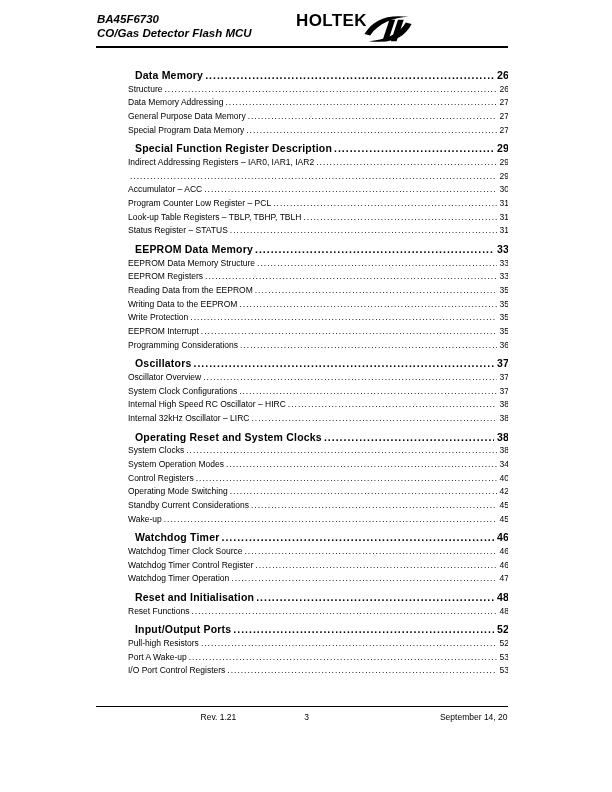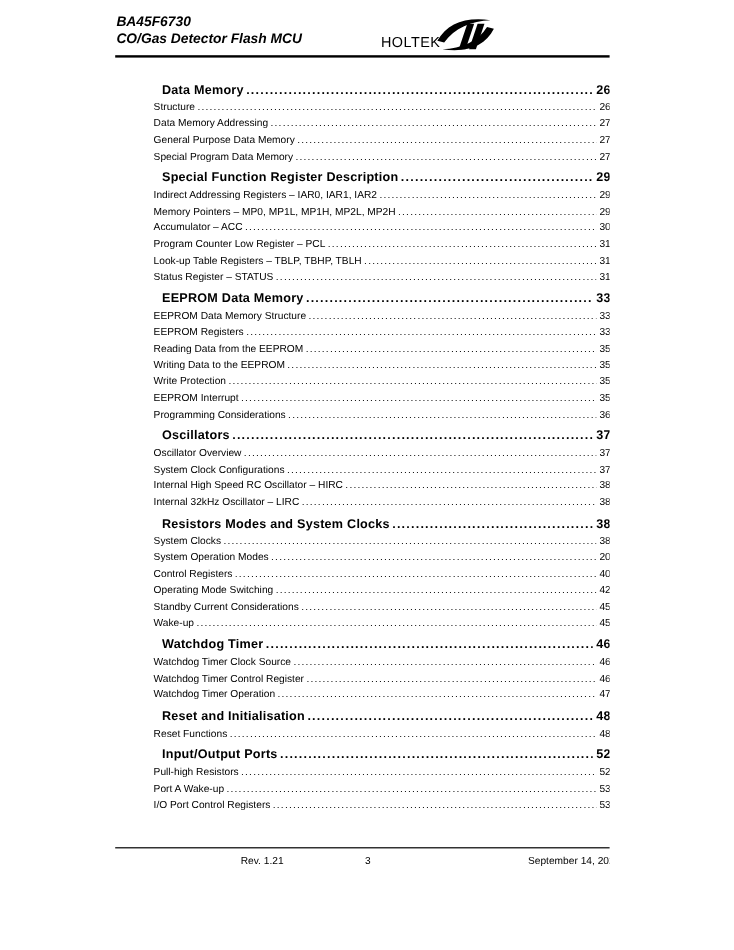--- a/index.html
+++ b/index.html
@@ -29,25 +29,25 @@
     line-height: 13.5px;
   }
   .logo {
     position: absolute;
     top: -2px;
     right: 0;
     display: flex;
     align-items: flex-end;
   }
   .logo-text {
-    font-weight: normal;
-    font-size: 12px;
+    font-weight: bold;
+    font-size: 17px;
     letter-spacing: 0.4px;
     line-height: 1;
-    margin-bottom: 6px;
+    margin-bottom: 18px;
   }
   .logo-mark { margin-left: -4px; display: block; }
   .header-rule {
     position: absolute;
     top: 46px;
     left: 96px;
     width: 421px;
     height: 2px;
     background: #000000;
   }
@@ -160,21 +160,20 @@
     <span class="toc-label">Special Function Register Description</span>
     <span class="toc-dots"></span>
     <span class="toc-page">29</span>
   </div>
       <div class="toc-row sub">
     <span class="toc-label">Indirect Addressing Registers – IAR0, IAR1, IAR2</span>
     <span class="toc-dots"></span>
     <span class="toc-page">29</span>
   </div>
       <div class="toc-row sub">
-    <span class="toc-label">Memory Pointers – MP0, MP1L, MP1H, MP2L, MP2H</span>
     <span class="toc-dots"></span>
     <span class="toc-page">29</span>
   </div>
       <div class="toc-row sub">
     <span class="toc-label">Accumulator – ACC</span>
     <span class="toc-dots"></span>
     <span class="toc-page">30</span>
   </div>
       <div class="toc-row sub">
     <span class="toc-label">Program Counter Low Register – PCL</span>
@@ -250,33 +249,33 @@
     <span class="toc-label">Internal High Speed RC Oscillator – HIRC</span>
     <span class="toc-dots"></span>
     <span class="toc-page">38</span>
   </div>
       <div class="toc-row sub">
     <span class="toc-label">Internal 32kHz Oscillator – LIRC</span>
     <span class="toc-dots"></span>
     <span class="toc-page">38</span>
   </div>
       <div class="toc-row section">
-    <span class="toc-label">Resistors Modes and System Clocks</span>
+    <span class="toc-label">Operating Reset and System Clocks</span>
     <span class="toc-dots"></span>
     <span class="toc-page">38</span>
   </div>
       <div class="toc-row sub">
     <span class="toc-label">System Clocks</span>
     <span class="toc-dots"></span>
     <span class="toc-page">38</span>
   </div>
       <div class="toc-row sub">
     <span class="toc-label">System Operation Modes</span>
     <span class="toc-dots"></span>
-    <span class="toc-page">20</span>
+    <span class="toc-page">34</span>
   </div>
       <div class="toc-row sub">
     <span class="toc-label">Control Registers</span>
     <span class="toc-dots"></span>
     <span class="toc-page">40</span>
   </div>
       <div class="toc-row sub">
     <span class="toc-label">Operating Mode Switching</span>
     <span class="toc-dots"></span>
     <span class="toc-page">42</span>

